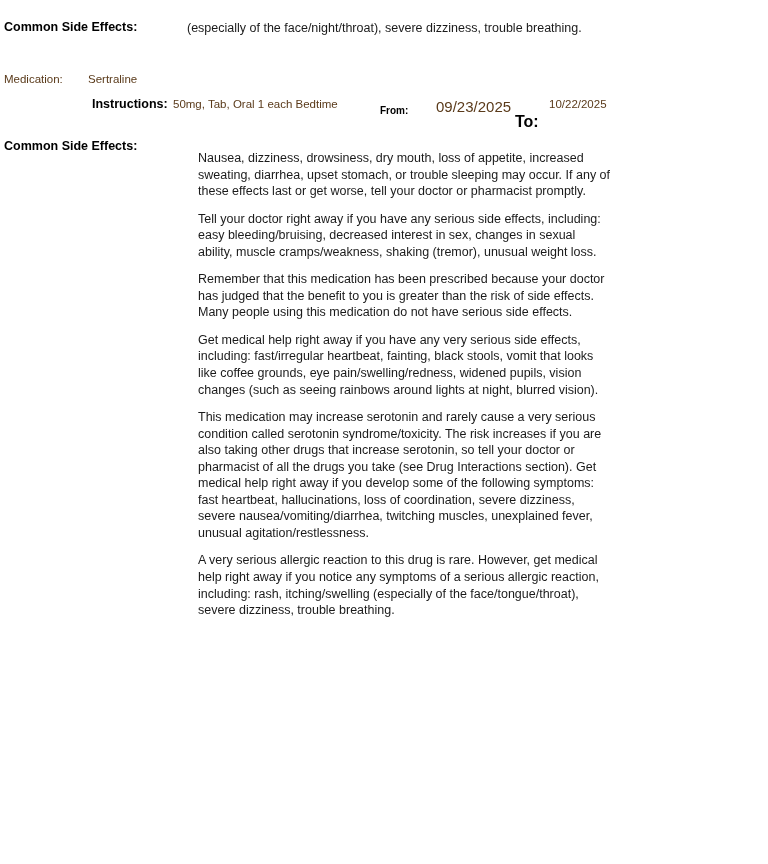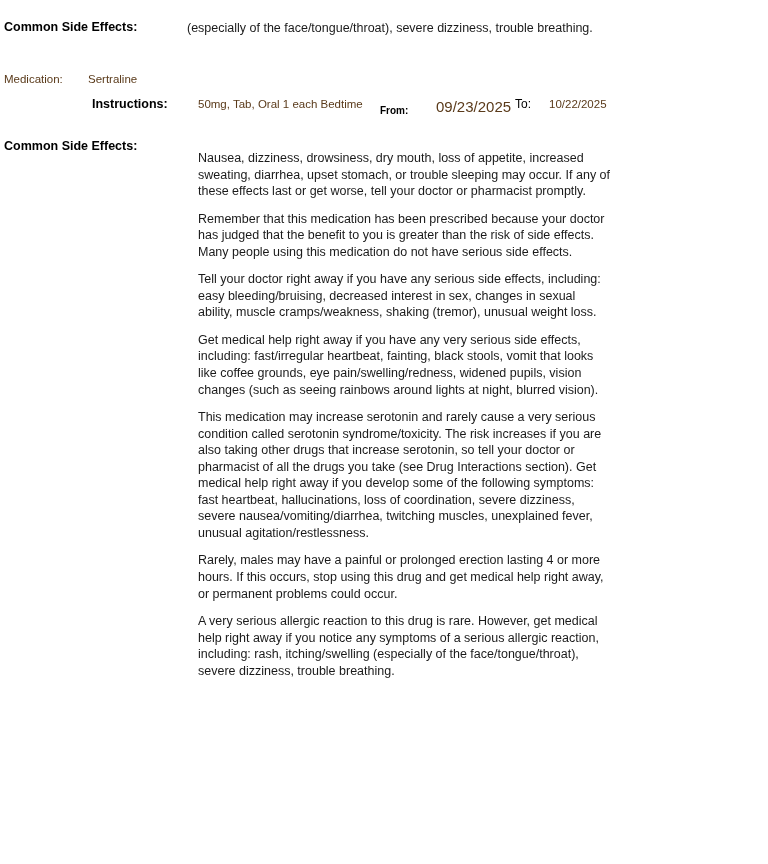--- a/index.html
+++ b/index.html
@@ -87,21 +87,21 @@
   }
   .instr-row .ilbl {
     position: absolute;
     left: 88px;
     top: 0;
     font-weight: bold;
     font-size: 12.5px;
   }
   .instr-row .ival {
     position: absolute;
-    left: 194px;
+    left: 169px;
     top: 1px;
     font-size: 11.5px;
     color: #5a3a1a;
   }
   .instr-row .flbl {
     position: absolute;
     left: 376px;
     top: 8px;
     font-weight: bold;
     font-size: 10px;
@@ -109,23 +109,23 @@
   .instr-row .fval {
     position: absolute;
     left: 432px;
     top: 1px;
     font-size: 15px;
     color: #5a3a1a;
   }
   .instr-row .tlbl {
     position: absolute;
     left: 511px;
-    top: 0;
-    font-weight: normal;
-    font-size: 12px;
+    top: 16px;
+    font-weight: bold;
+    font-size: 16px;
   }
   .instr-row .tval {
     position: absolute;
     left: 545px;
     top: 1px;
     font-size: 11.5px;
     color: #5a3a1a;
   }
 
   .block-main {
@@ -153,43 +153,42 @@
     padding: 0;
   }
 </style>
 </head>
 <body>
 
 <div class="page">
 
   <div class="block-top">
     <span class="lbl label-bold">Common Side Effects:</span>
-    <div class="txt">(especially of the face/tongue/throat), severe dizziness, trouble breathing.</div>
+    <div class="txt">(especially of the face/night/throat), severe dizziness, trouble breathing.</div>
   </div>
 
   <div class="med-row">
     <span class="mlbl label-brown">Medication:</span>
     <span class="mval value-brown">Sertraline</span>
   </div>
 
   <div class="instr-row">
     <span class="ilbl">Instructions:</span>
     <span class="ival">50mg, Tab, Oral 1 each Bedtime</span>
     <span class="flbl">From:</span>
     <span class="fval">09/23/2025</span>
     <span class="tlbl">To:</span>
     <span class="tval">10/22/2025</span>
   </div>
 
   <div class="block-main">
     <span class="lbl label-bold">Common Side Effects:</span>
     <div class="txt">
       <p class="para">Nausea, dizziness, drowsiness, dry mouth, loss of appetite, increased sweating, diarrhea, upset stomach, or trouble sleeping may occur. If any of these effects last or get worse, tell your doctor or pharmacist promptly.</p>
+      <p class="para">Tell your doctor right away if you have any serious side effects, including: easy bleeding/bruising, decreased interest in sex, changes in sexual ability, muscle cramps/weakness, shaking (tremor), unusual weight loss.</p>
       <p class="para">Remember that this medication has been prescribed because your doctor has judged that the benefit to you is greater than the risk of side effects. Many people using this medication do not have serious side effects.</p>
-      <p class="para">Tell your doctor right away if you have any serious side effects, including: easy bleeding/bruising, decreased interest in sex, changes in sexual ability, muscle cramps/weakness, shaking (tremor), unusual weight loss.</p>
       <p class="para">Get medical help right away if you have any very serious side effects, including: fast/irregular heartbeat, fainting, black stools, vomit that looks like coffee grounds, eye pain/swelling/redness, widened pupils, vision changes (such as seeing rainbows around lights at night, blurred vision).</p>
       <p class="para">This medication may increase serotonin and rarely cause a very serious condition called serotonin syndrome/toxicity. The risk increases if you are also taking other drugs that increase serotonin, so tell your doctor or pharmacist of all the drugs you take (see Drug Interactions section). Get medical help right away if you develop some of the following symptoms: fast heartbeat, hallucinations, loss of coordination, severe dizziness, severe nausea/vomiting/diarrhea, twitching muscles, unexplained fever, unusual agitation/restlessness.</p>
-      <p class="para">Rarely, males may have a painful or prolonged erection lasting 4 or more hours. If this occurs, stop using this drug and get medical help right away, or permanent problems could occur.</p>
       <p class="para">A very serious allergic reaction to this drug is rare. However, get medical help right away if you notice any symptoms of a serious allergic reaction, including: rash, itching/swelling (especially of the face/tongue/throat), severe dizziness, trouble breathing.</p>
     </div>
   </div>
 
 </div>
 
 </body></html>

